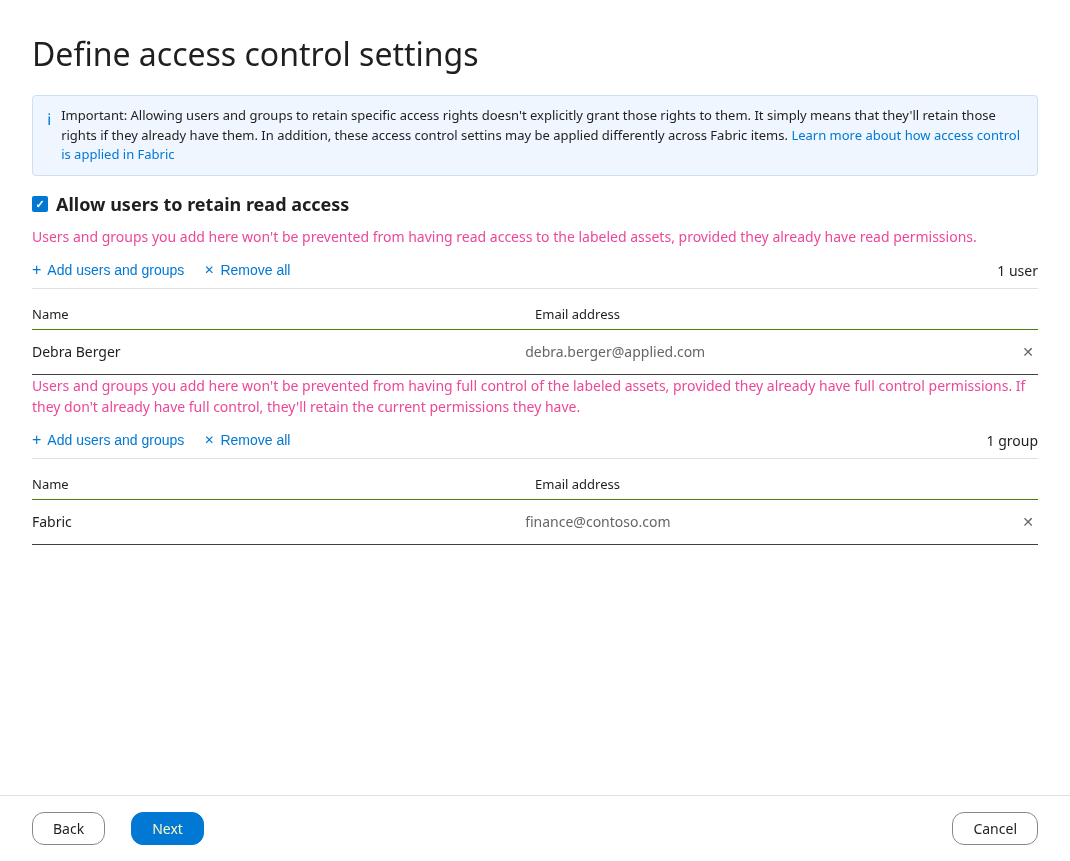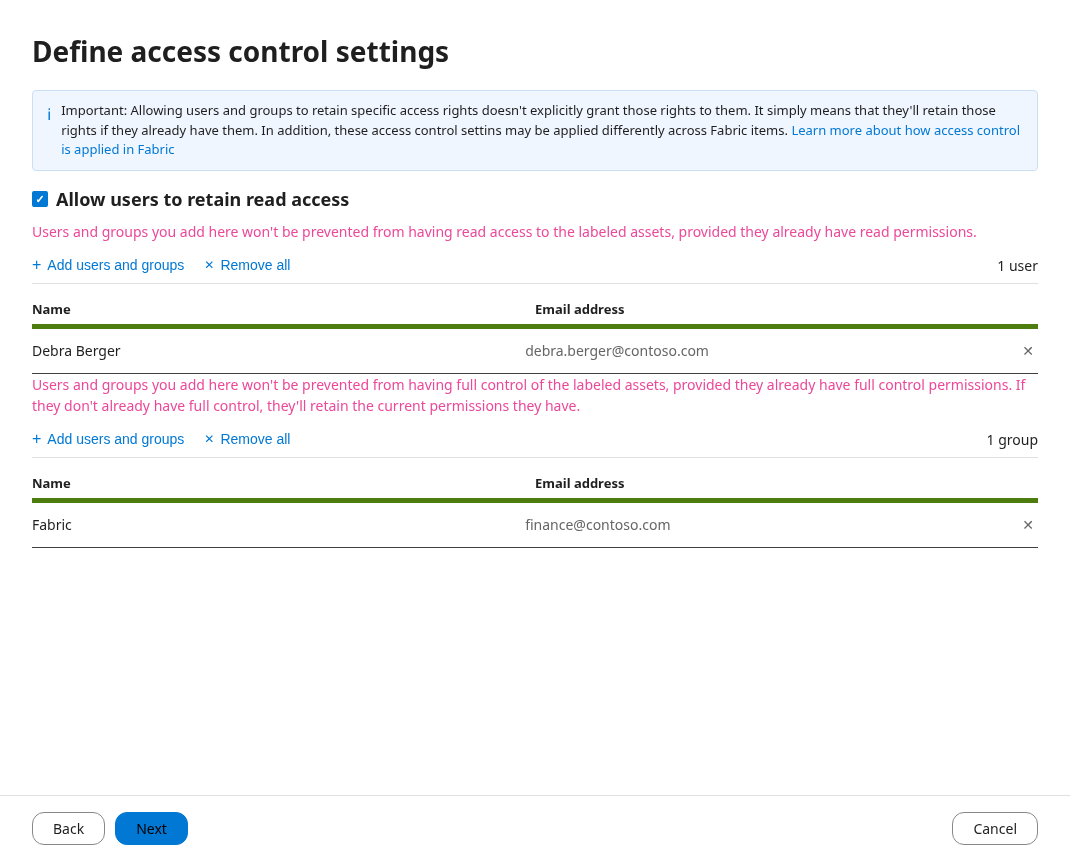--- a/index.html
+++ b/index.html
@@ -11,22 +11,22 @@
       min-height: 861px;
       display: flex;
       flex-direction: column;
     }
     .page-content {
       flex: 1;
       padding: 32px 32px 20px 32px;
       max-width: 1070px;
     }
     h1 {
-      font-size: 28px;
-      font-weight: 700;
+      font-size: 32px;
+      font-weight: 400;
       margin-bottom: 20px;
       color: #1f1f1f;
     }
     .intro-text {
       font-size: 14px;
       line-height: 1.5;
       margin-bottom: 16px;
       color: #1f1f1f;
     }
     .intro-text a, .info-box a {
@@ -110,24 +110,24 @@
       padding: 0;
     }
     .toolbar-count {
       font-size: 14px;
       color: #1f1f1f;
     }
     .table-header {
       display: grid;
       grid-template-columns: 1fr 1fr auto;
       padding: 6px 0;
-      border-bottom: 5px solid #4d7c0f;
+      border-bottom: 1px solid #4d7c0f;
       font-size: 13px;
       color: #1f1f1f;
-      font-weight: 700;
+      font-weight: 400;
     }
     .table-row {
       display: grid;
       grid-template-columns: 1fr 1fr auto;
       padding: 10px 0;
       border-bottom: 1px solid #404040;
       align-items: center;
     }
     .table-cell {
       font-size: 14px;
@@ -169,22 +169,23 @@
       border-radius: 12px;
       font-size: 14px;
       cursor: pointer;
       font-family: inherit;
       border: 1px solid #8a8886;
       background: #fff;
       color: #1f1f1f;
     }
     .btn-primary {
       background: #0078d4;
-      color: #000000;
+      color: #fef9c3;
       border-color: #0078d4;
+      margin-left: 16px;
     }
     .plus-icon { font-size: 16px; line-height: 1; }
     .x-icon { font-size: 12px; }
   </style>
 </head>
 <body>
 
 <div class="page-content">
   <h1>Define access control settings</h1>
 
@@ -219,21 +220,21 @@
   </div>
 
   <div class="table-header">
     <span>Name</span>
     <span>Email address</span>
     <span></span>
   </div>
 
   <div class="table-row">
     <span class="table-cell name">Debra Berger</span>
-    <span class="table-cell">debra.berger@contoso.com</span>
+    <span class="table-cell">debra.berger@applied.com</span>
     <button class="remove-btn">✕</button>
   </div>
 
 
   <p class="section-desc">Users and groups you add here won't be prevented from having full control of the labeled assets, provided they already have full control permissions. If they don't already have full control, they'll retain the current permissions they have.</p>
 
   <div class="toolbar">
     <div class="toolbar-left">
       <button class="toolbar-btn">
         <span class="plus-icon">+</span>

